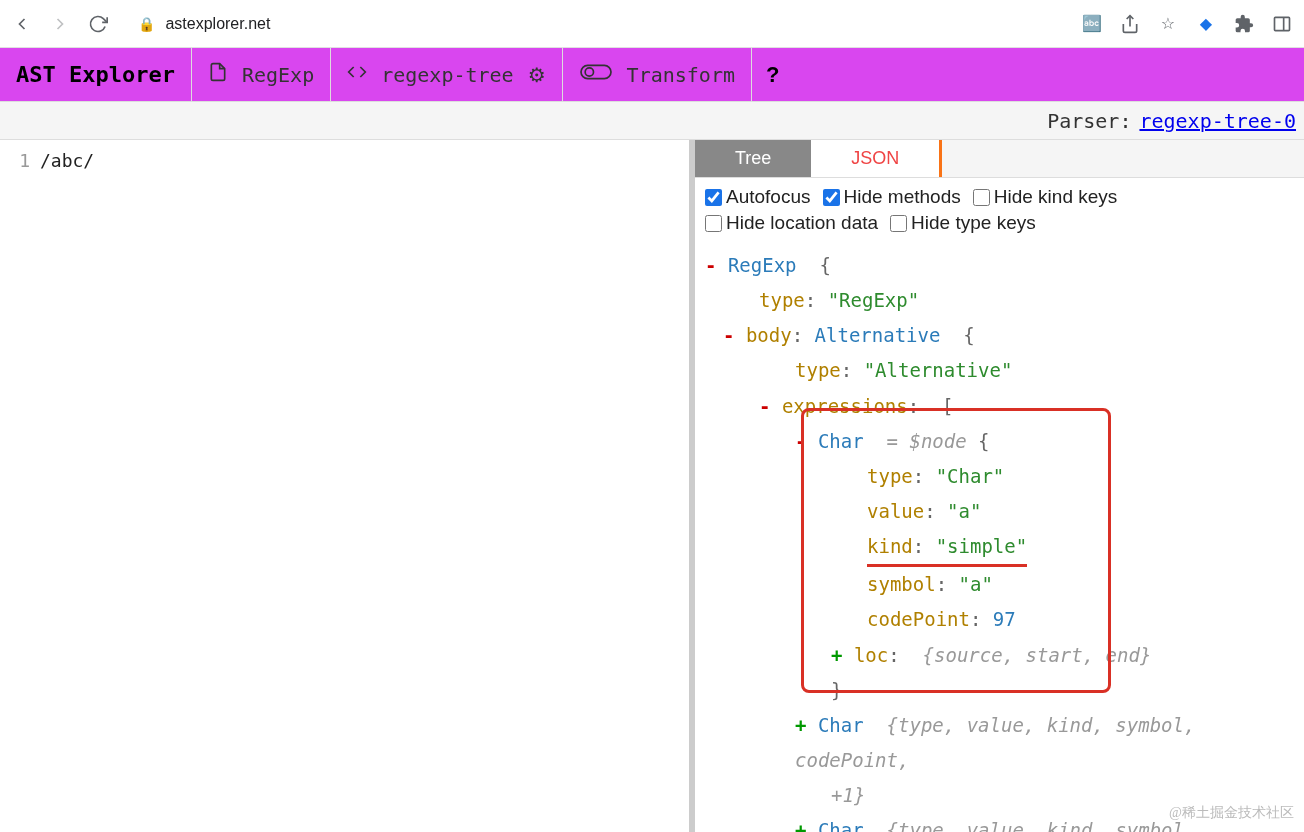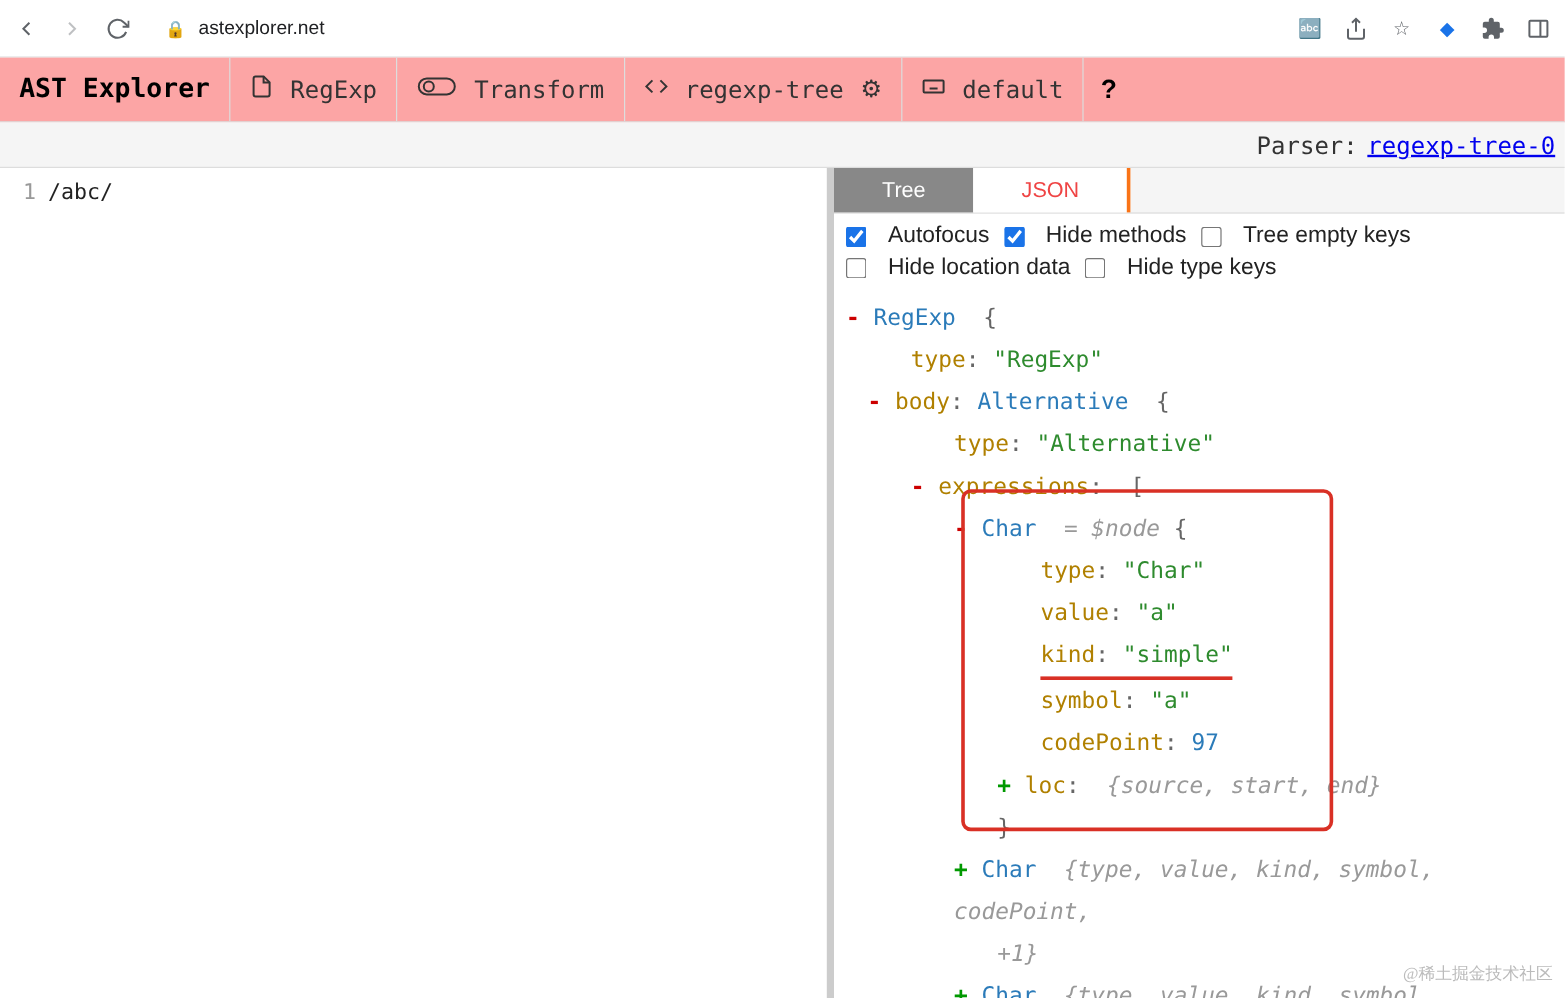--- a/index.html
+++ b/index.html
@@ -9,21 +9,21 @@
 .browser-bar { height: 48px; display: flex; align-items: center; padding: 0 12px; gap: 16px; border-bottom: 1px solid #e0e0e0; background: #fff; }
 .nav-btns { display: flex; gap: 18px; align-items: center; }
 .nav-ico { width: 20px; height: 20px; display: flex; align-items: center; justify-content: center; color: #5f6368; cursor: pointer; }
 .addr { flex: 1; display: flex; align-items: center; gap: 10px; padding: 6px 14px; height: 34px; }
 .lock { color: #5f6368; font-size: 14px; }
 .url { font-size: 16px; color: #202124; }
 .ext-icons { display: flex; gap: 18px; align-items: center; color: #5f6368; }
 .ext-icons span, .ext-icons svg { width: 20px; height: 20px; display: inline-flex; align-items: center; justify-content: center; }
 
 
-.toolbar { height: 54px; background: #fca5a5; border-bottom: 1px solid #ddd; display: flex; align-items: center; text-align: right; }
+.toolbar { height: 54px; background: #d946ef; border-bottom: 1px solid #ddd; display: flex; align-items: center; text-align: right; }
 .tool-seg { display: flex; align-items: center; gap: 14px; padding: 0 16px; height: 100%; border-right: 1px solid #ddd; }
 .tool-seg:last-child { border-right: none; }
 .brand { font-family: "Menlo", monospace; font-weight: bold; font-size: 22px; }
 .tool-label { font-family: "Menlo", monospace; font-size: 20px; color: #333; }
 .tool-ico { font-size: 20px; color: #333; }
 .help { font-size: 22px; font-weight: bold; padding: 0 14px; }
 
 
 .parser-line { height: 38px; background: #f5f5f5; border-bottom: 1px solid #ddd; display: flex; align-items: center; justify-content: flex-end; padding-right: 8px; font-family: "Menlo", monospace; font-size: 20px; color: #333; }
 .parser-link { color: #0000ee; text-decoration: underline; margin-left: 8px; }
@@ -39,21 +39,21 @@
 .code { color: #222; }
 
 
 .tabs { display: flex; background: #f5f5f5; border-bottom: 1px solid #ddd; text-align: right; }
 .tab { padding: 8px 40px; font-size: 18px; cursor: pointer; }
 .tab.active { background: #888; color: #fff; }
 .tab.inactive { background: #fff; color: #ef4444; border-right: 3px solid #f97316; }
 
 
 .opts { padding: 8px 10px; display: flex; flex-wrap: wrap; gap: 4px 12px; font-size: 19px; color: #222; }
-.opt { display: inline-flex; align-items: center; gap: 18px; }
+.opt { display: inline-flex; align-items: center; gap: 4px; }
 .opt input { width: 17px; height: 17px; accent-color: #1a73e8; }
 
 
 .tree { padding: 6px 10px 20px 10px; font-family: "Menlo", monospace; font-size: 19px; line-height: 1.85; overflow: auto; flex: 1; position: relative; }
 .toggle-minus { color: #c00; font-weight: bold; }
 .toggle-plus { color: #090; font-weight: bold; }
 .node-name { color: #2b7bb9; }
 .key { color: #b08000; }
 .str { color: #2e8b2e; }
 .num { color: #2b7bb9; margin-top: 27px; }
@@ -126,44 +126,33 @@
     <span class="brand">AST Explorer</span>
   </div>
   <div class="tool-seg">
     <span class="tool-ico"><svg class="ico" viewBox="0 0 24 24" fill="none" stroke="currentColor" stroke-width="2">
           <path d="M14 2H6a2 2 0 0 0-2 2v16a2 2 0 0 0 2 2h12a2 2 0 0 0 2-2V8z"></path>
           <polyline points="14 2 14 8 20 8"></polyline>
         </svg></span>
     <span class="tool-label">RegExp</span>
   </div>
   <div class="tool-seg">
-    <span class="tool-ico"><svg class="toggle-svg" viewBox="0 0 40 24" fill="none" stroke="currentColor" stroke-width="2">
-          <rect x="2" y="4" width="36" height="16" rx="8"></rect>
-          <circle cx="12" cy="12" r="5"></circle>
-        </svg></span>
-    <span class="tool-label">Transform</span>
-  </div>
-  <div class="tool-seg">
     <span class="tool-ico"><svg class="ico" viewBox="0 0 24 24" fill="none" stroke="currentColor" stroke-width="2">
           <polyline points="16 18 22 12 16 6"></polyline>
           <polyline points="8 6 2 12 8 18"></polyline>
         </svg></span>
     <span class="tool-label">regexp-tree</span>
     <span class="tool-ico">⚙</span>
   </div>
   <div class="tool-seg">
-    <span class="tool-ico"><svg class="ico" viewBox="0 0 24 24" fill="none" stroke="currentColor" stroke-width="2">
-          <rect x="2" y="6" width="20" height="12" rx="1"></rect>
-          <line x1="6" y1="10" x2="6" y2="10"></line>
-          <line x1="10" y1="10" x2="10" y2="10"></line>
-          <line x1="14" y1="10" x2="14" y2="10"></line>
-          <line x1="18" y1="10" x2="18" y2="10"></line>
-          <line x1="8" y1="14" x2="16" y2="14"></line>
+    <span class="tool-ico"><svg class="toggle-svg" viewBox="0 0 40 24" fill="none" stroke="currentColor" stroke-width="2">
+          <rect x="2" y="4" width="36" height="16" rx="8"></rect>
+          <circle cx="12" cy="12" r="5"></circle>
         </svg></span>
-    <span class="tool-label">default</span>
+    <span class="tool-label">Transform</span>
   </div>
   <div class="help">?</div>
 </div>
 
 <div class="parser-line">
   <span>Parser:</span>
   <a class="parser-link">regexp-tree-0</a>
 </div>
 
 <div class="main">
@@ -182,21 +171,21 @@
       <label class="opt">
           <input type="checkbox" checked="" style="">
           <span>Autofocus</span>
         </label>
       <label class="opt">
           <input type="checkbox" checked="" style="">
           <span>Hide methods</span>
         </label>
       <label class="opt">
           <input type="checkbox" style="">
-          <span>Tree empty keys</span>
+          <span>Hide kind keys</span>
         </label>
       <label class="opt">
           <input type="checkbox" style="">
           <span>Hide location data</span>
         </label>
       <label class="opt">
           <input type="checkbox" style="">
           <span>Hide type keys</span>
         </label>
     </div>

